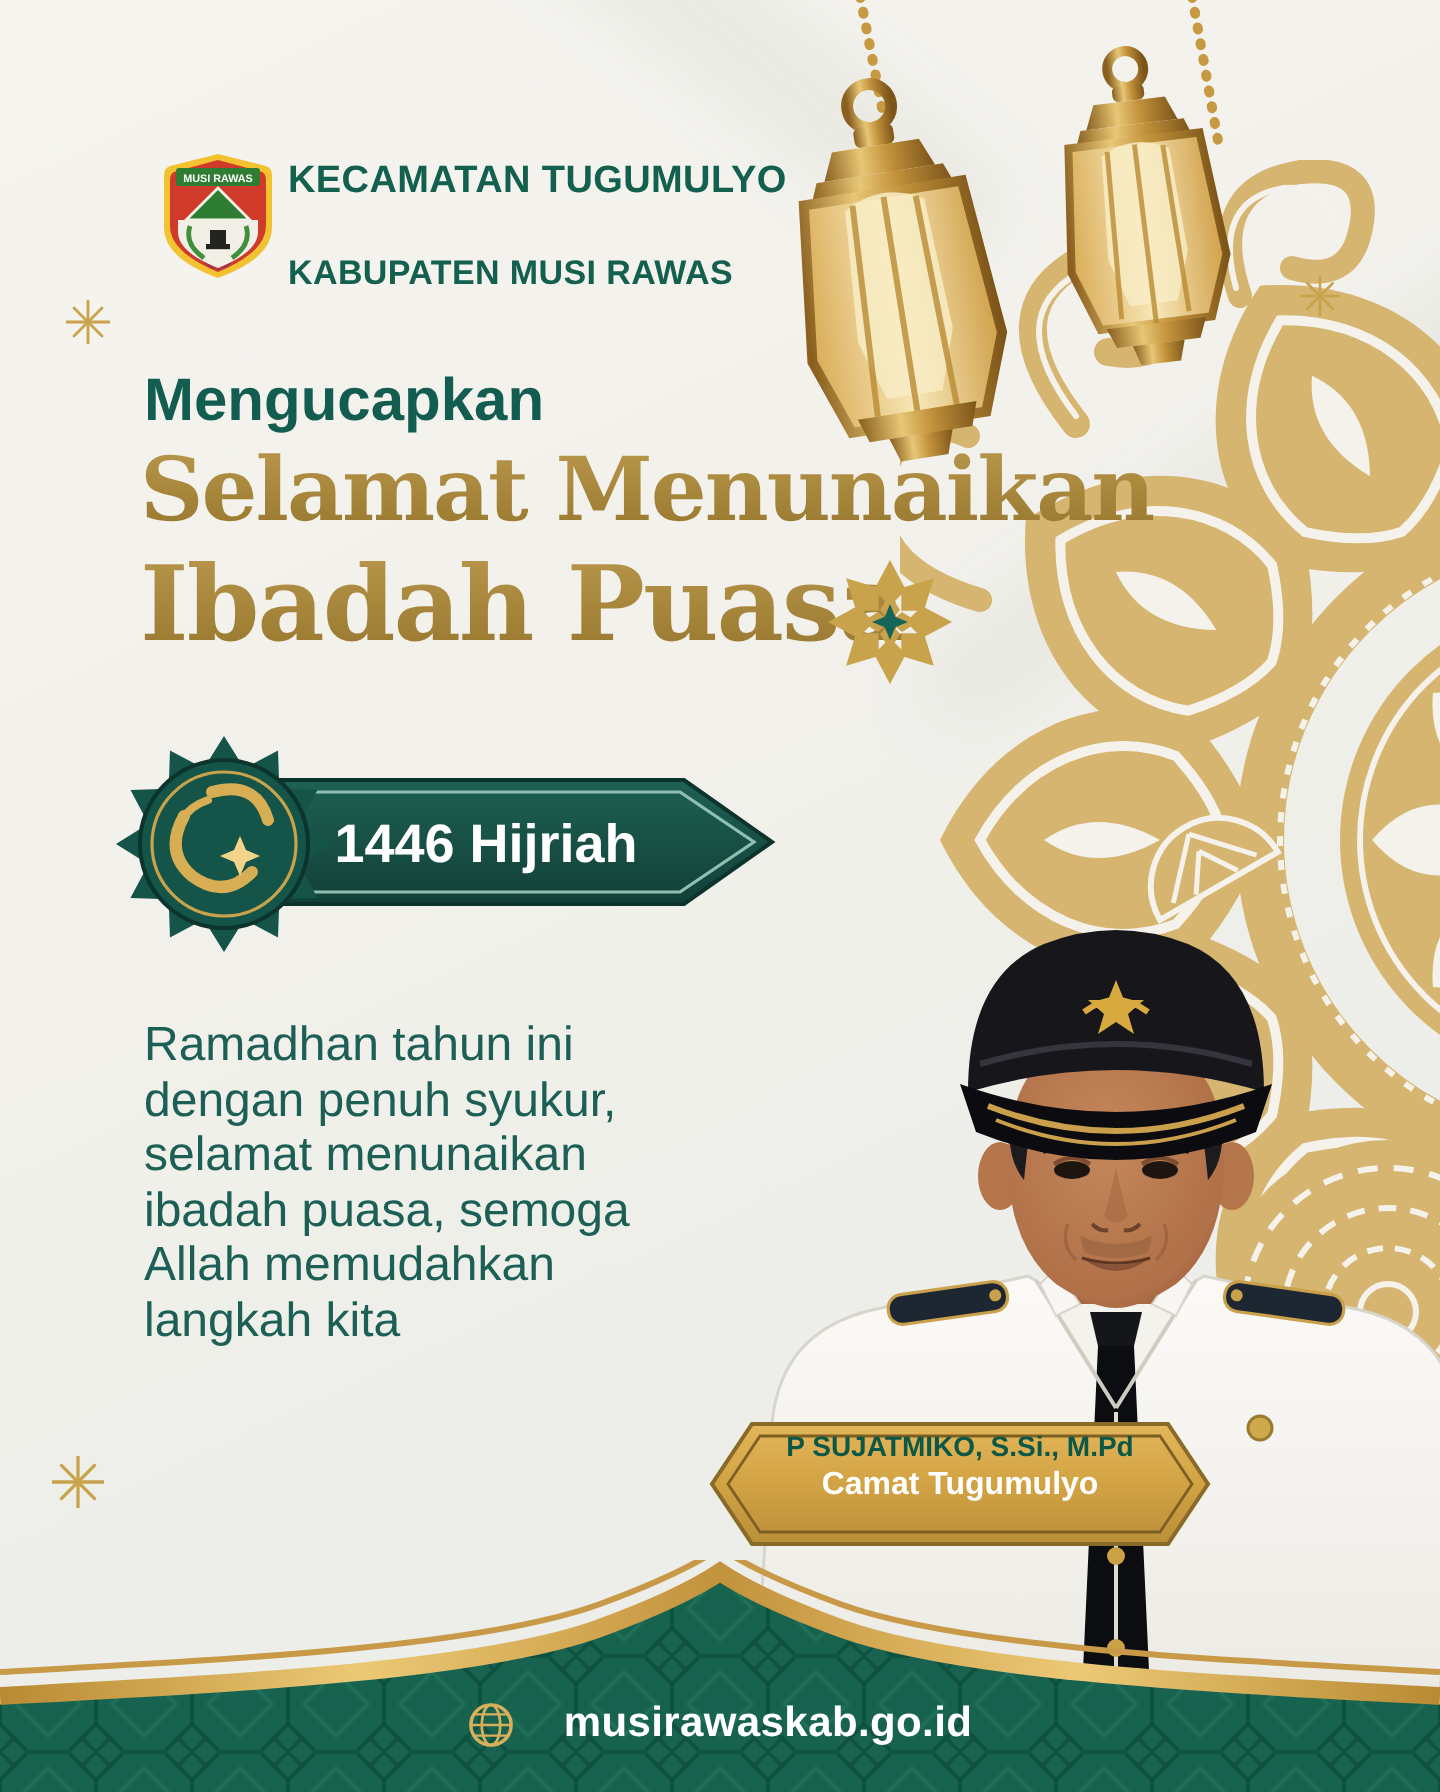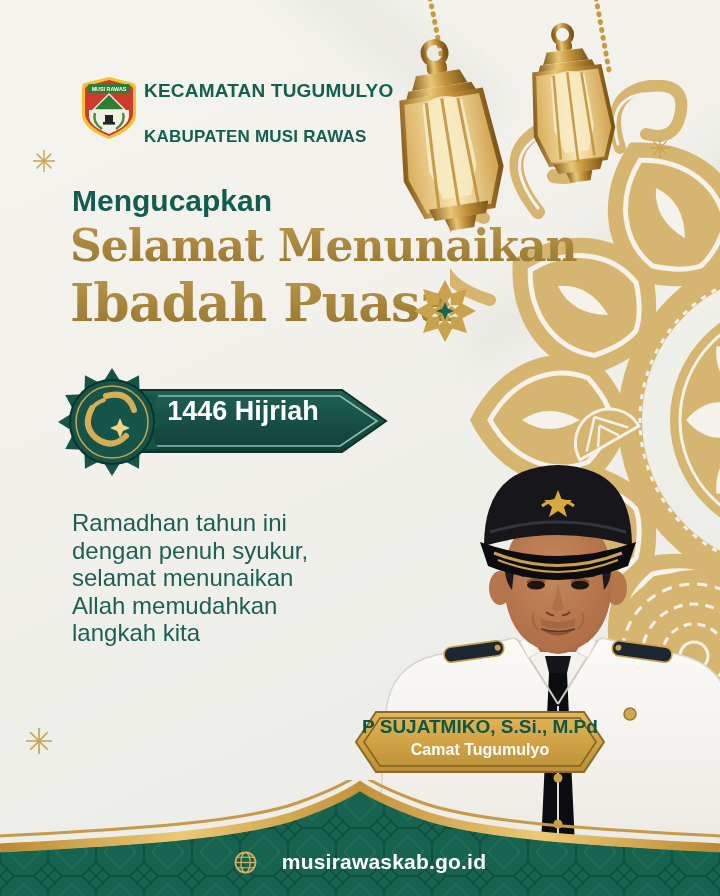--- a/index.html
+++ b/index.html
@@ -16,27 +16,27 @@
   .org-line1{font-size:19px;font-weight:800;letter-spacing:.2px;}
   .org-line2{font-size:17px;font-weight:800;letter-spacing:.2px;margin-top:26px;}
   
   .lead{left:72px;top:184px;font-size:30px;font-weight:700;color:#135c50;}
   .title{font-family:"DejaVu Serif",serif;font-weight:700;letter-spacing:-1px;
          background:linear-gradient(180deg,#b6954a 10%,#99792f 90%);
          -webkit-background-clip:text;background-clip:text;color:transparent;}
   .title1{left:70px;top:220px;font-size:44px;}
   .title2{left:70px;top:272px;font-size:52px;}
   
-  .badge-banner-text{left:118px;top:381px;width:250px;height:60px;display:flex;align-items:center;justify-content:center;
+  .badge-banner-text{left:118px;top:392px;width:250px;height:60px;display:flex;align-items:center;justify-content:center;
     color:#fff;font-size:27px;font-weight:700;z-index:5;}
   
   .message{left:72px;top:509px;color:#1c5f54;font-size:24px;font-weight:500;line-height:27.5px;z-index:4;}
   
   .plate-text{left:352px;top:714px;width:256px;text-align:center;z-index:7;}
-  .plate-name{font-size:19px;font-weight:800;color:#0d5747;line-height:1.35;}
+  .plate-name{font-size:14px;font-weight:800;color:#0d5747;line-height:1.35;}
   .plate-title{font-size:16px;font-weight:700;color:#ffffff;line-height:1.3;}
   
   .footer{left:0;top:850px;width:720px;display:flex;align-items:center;justify-content:center;gap:25px;z-index:9;}
   .footer-text{color:#fff;font-size:21px;font-weight:600;letter-spacing:.2px;}
   .z1{z-index:1}.z2{z-index:2}.z3{z-index:3}.z4{z-index:4}.z5{z-index:5}.z6{z-index:6}.z8{z-index:8}
 </style>
 </head>
 <body>
 
 <div class="canvas">
@@ -267,20 +267,21 @@
       </g>
       <path d="M8,-4 L11,3 L18,6 L11,9 L8,16 L5,9 L-2,6 L5,3 Z" fill="#f1d48a"></path>
     </g>
   </svg>
   <div class="abs badge-banner-text">1446 Hijriah</div>
 
   <div class="abs message">
     <div>Ramadhan tahun ini</div>
     <div>dengan penuh syukur,</div>
     <div>selamat menunaikan</div>
+    <div>ibadah puasa, semoga</div>
     <div>Allah memudahkan</div>
     <div>langkah kita</div>
   </div>
 
   <svg class="abs z3" style="left:378px;top:452px;" width="342" height="394" viewBox="0 0 342 394">
     <defs>
       <linearGradient id="jak" x1="0" y1="0" x2="0" y2="1">
         <stop offset="0" stop-color="#fbfaf7"></stop>
           <stop offset="1" stop-color="#eceae4"></stop>
       </linearGradient>

